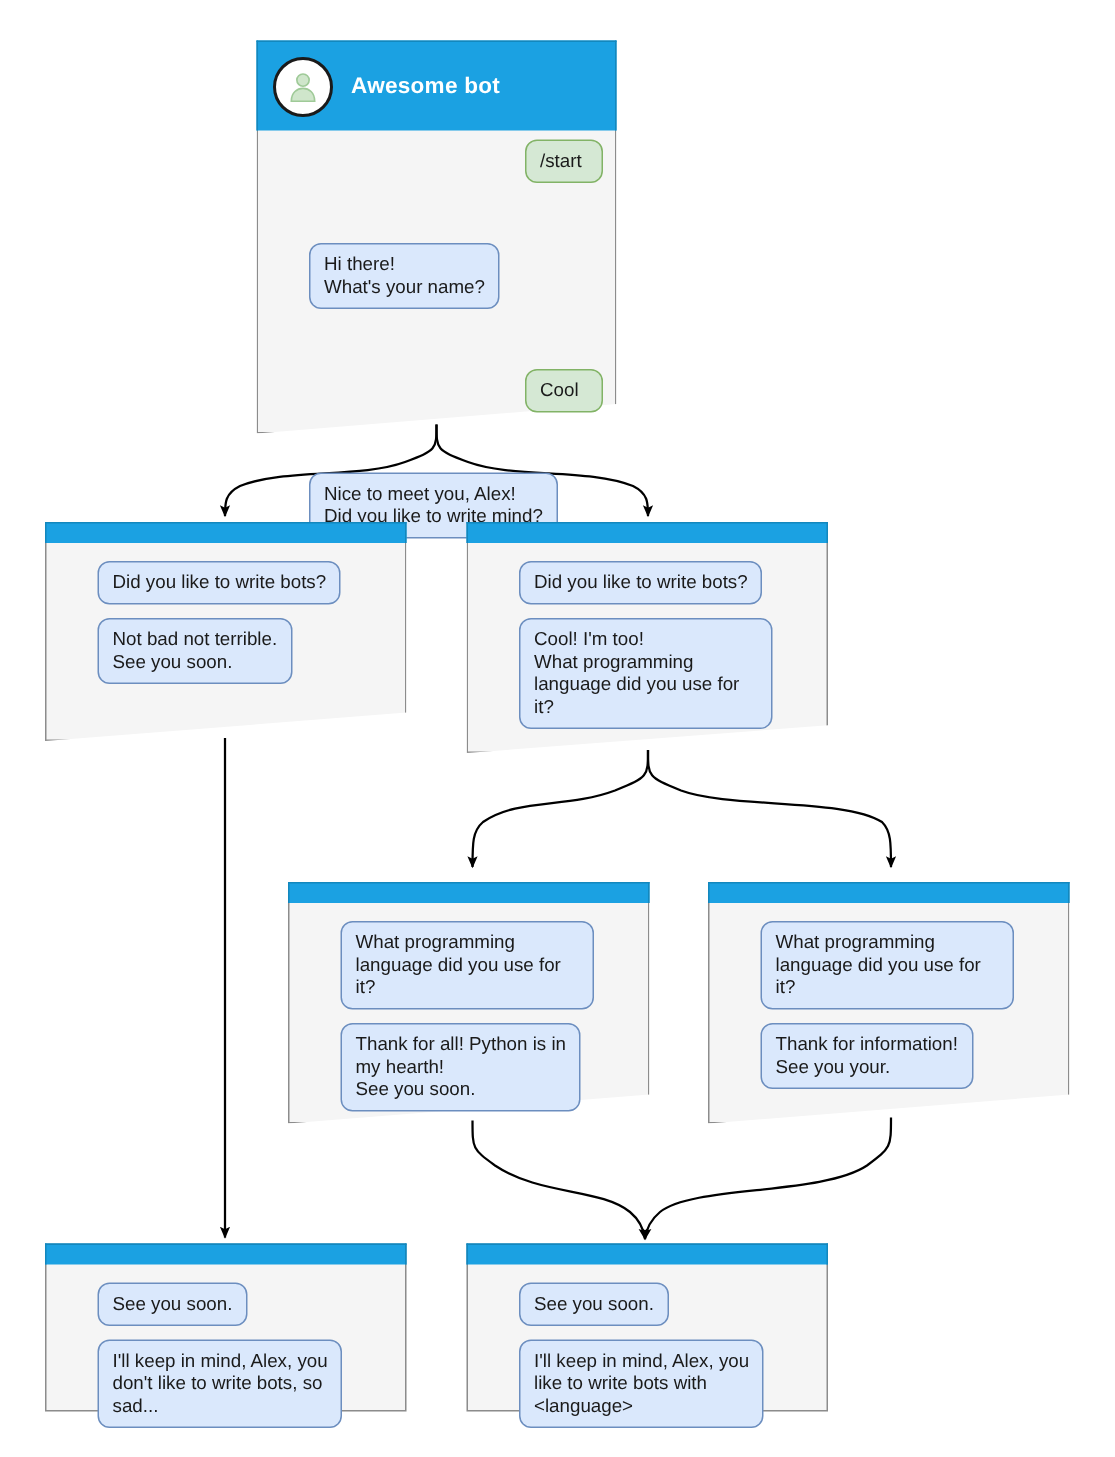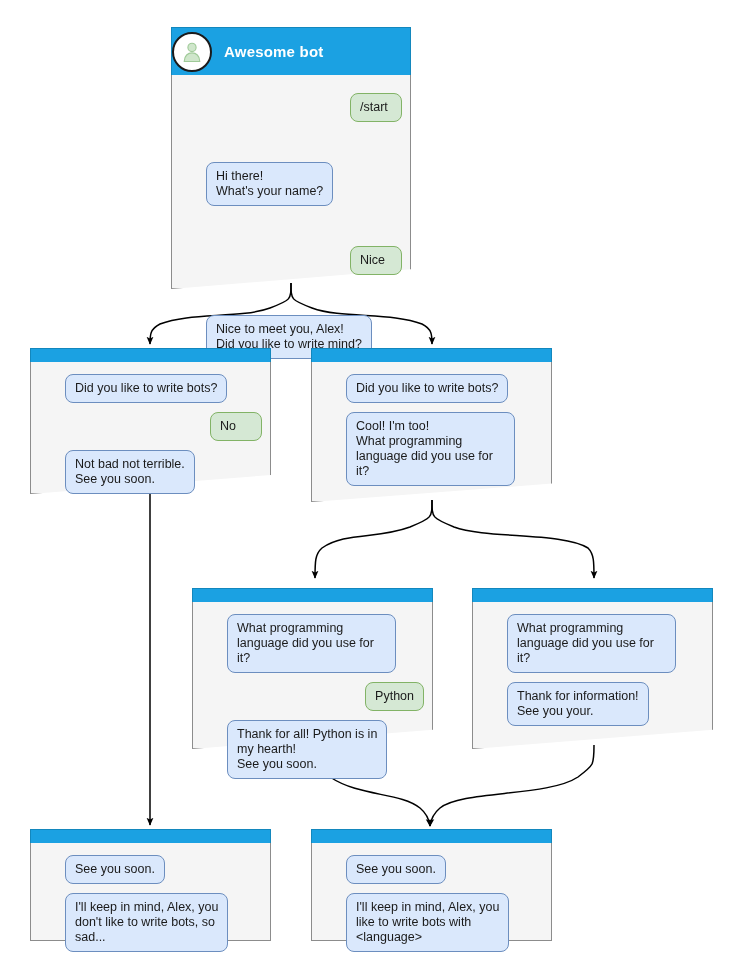--- a/index.html
+++ b/index.html
@@ -54,22 +54,22 @@
     box-sizing: border-box;
     background: #1ba1e2;
     border: 1px solid #1387bd;
     border-bottom: none;
     display: flex;
     align-items: center;
     z-index: 3;
   }
   .card-head.plain { height: 14px; }
   .card-head.titled {
-    height: 48px;
-    padding-left: 0;
+    height: 60px;
+    padding-left: 10px;
     gap: 12px;
   }
 
   .bot-title {
     color: #ffffff;
     font-size: 15px;
     font-weight: bold;
     letter-spacing: .2px;
   }
 
@@ -164,38 +164,35 @@
     </div>
     <div class="card-body" style="top:56px;gap:40px;">
       <div class="row user">
         <div class="bubble user">/start</div>
       </div>
       <div class="row bot">
         <div class="bubble bot">Hi there!
 What's your name?</div>
       </div>
       <div class="row user">
-        <div class="bubble user">Nice</div>
+        <div class="bubble user">Cool</div>
       </div>
       <div class="row bot">
         <div class="bubble bot">Nice to meet you, Alex!
 Did you like to write mind?</div>
       </div>
     </div>
   </div>
 
   <div class="card" style="left:30px; top:348px; width:241px; height:146px;">
     <div class="card-skew" style="clip-path: polygon(0% 0%, 100% 0%, 100% 87%, 0% 100%);"></div>
     <div class="card-head plain"></div>
     <div class="card-body" style="top:16px;">
       <div class="row bot">
         <div class="bubble bot">Did you like to write bots?</div>
-      </div>
-      <div class="row user">
-        <div class="bubble user">No</div>
       </div>
       <div class="row bot">
         <div class="bubble bot">Not bad not terrible.
 See you soon.</div>
       </div>
     </div>
   </div>
 
   <div class="card" style="left:311px; top:348px; width:241px; height:154px;">
     <div class="card-skew" style="clip-path: polygon(0% 0%, 100% 0%, 100% 88%, 0% 100%);"></div>
@@ -213,23 +210,20 @@
   </div>
 
   <div class="card" style="left:192px; top:588px; width:241px; height:161px;">
     <div class="card-skew" style="clip-path: polygon(0% 0%, 100% 0%, 100% 88%, 0% 100%);"></div>
     <div class="card-head plain"></div>
     <div class="card-body" style="top:16px;">
       <div class="row bot">
         <div class="bubble bot">What programming
 language did you use for it?</div>
       </div>
-      <div class="row user">
-        <div class="bubble user">Python</div>
-      </div>
       <div class="row bot">
         <div class="bubble bot">Thank for all! Python is in
 my hearth!
 See you soon.</div>
       </div>
     </div>
   </div>
 
   <div class="card" style="left:472px; top:588px; width:241px; height:161px;">
     <div class="card-skew" style="clip-path: polygon(0% 0%, 100% 0%, 100% 88%, 0% 100%);"></div>

